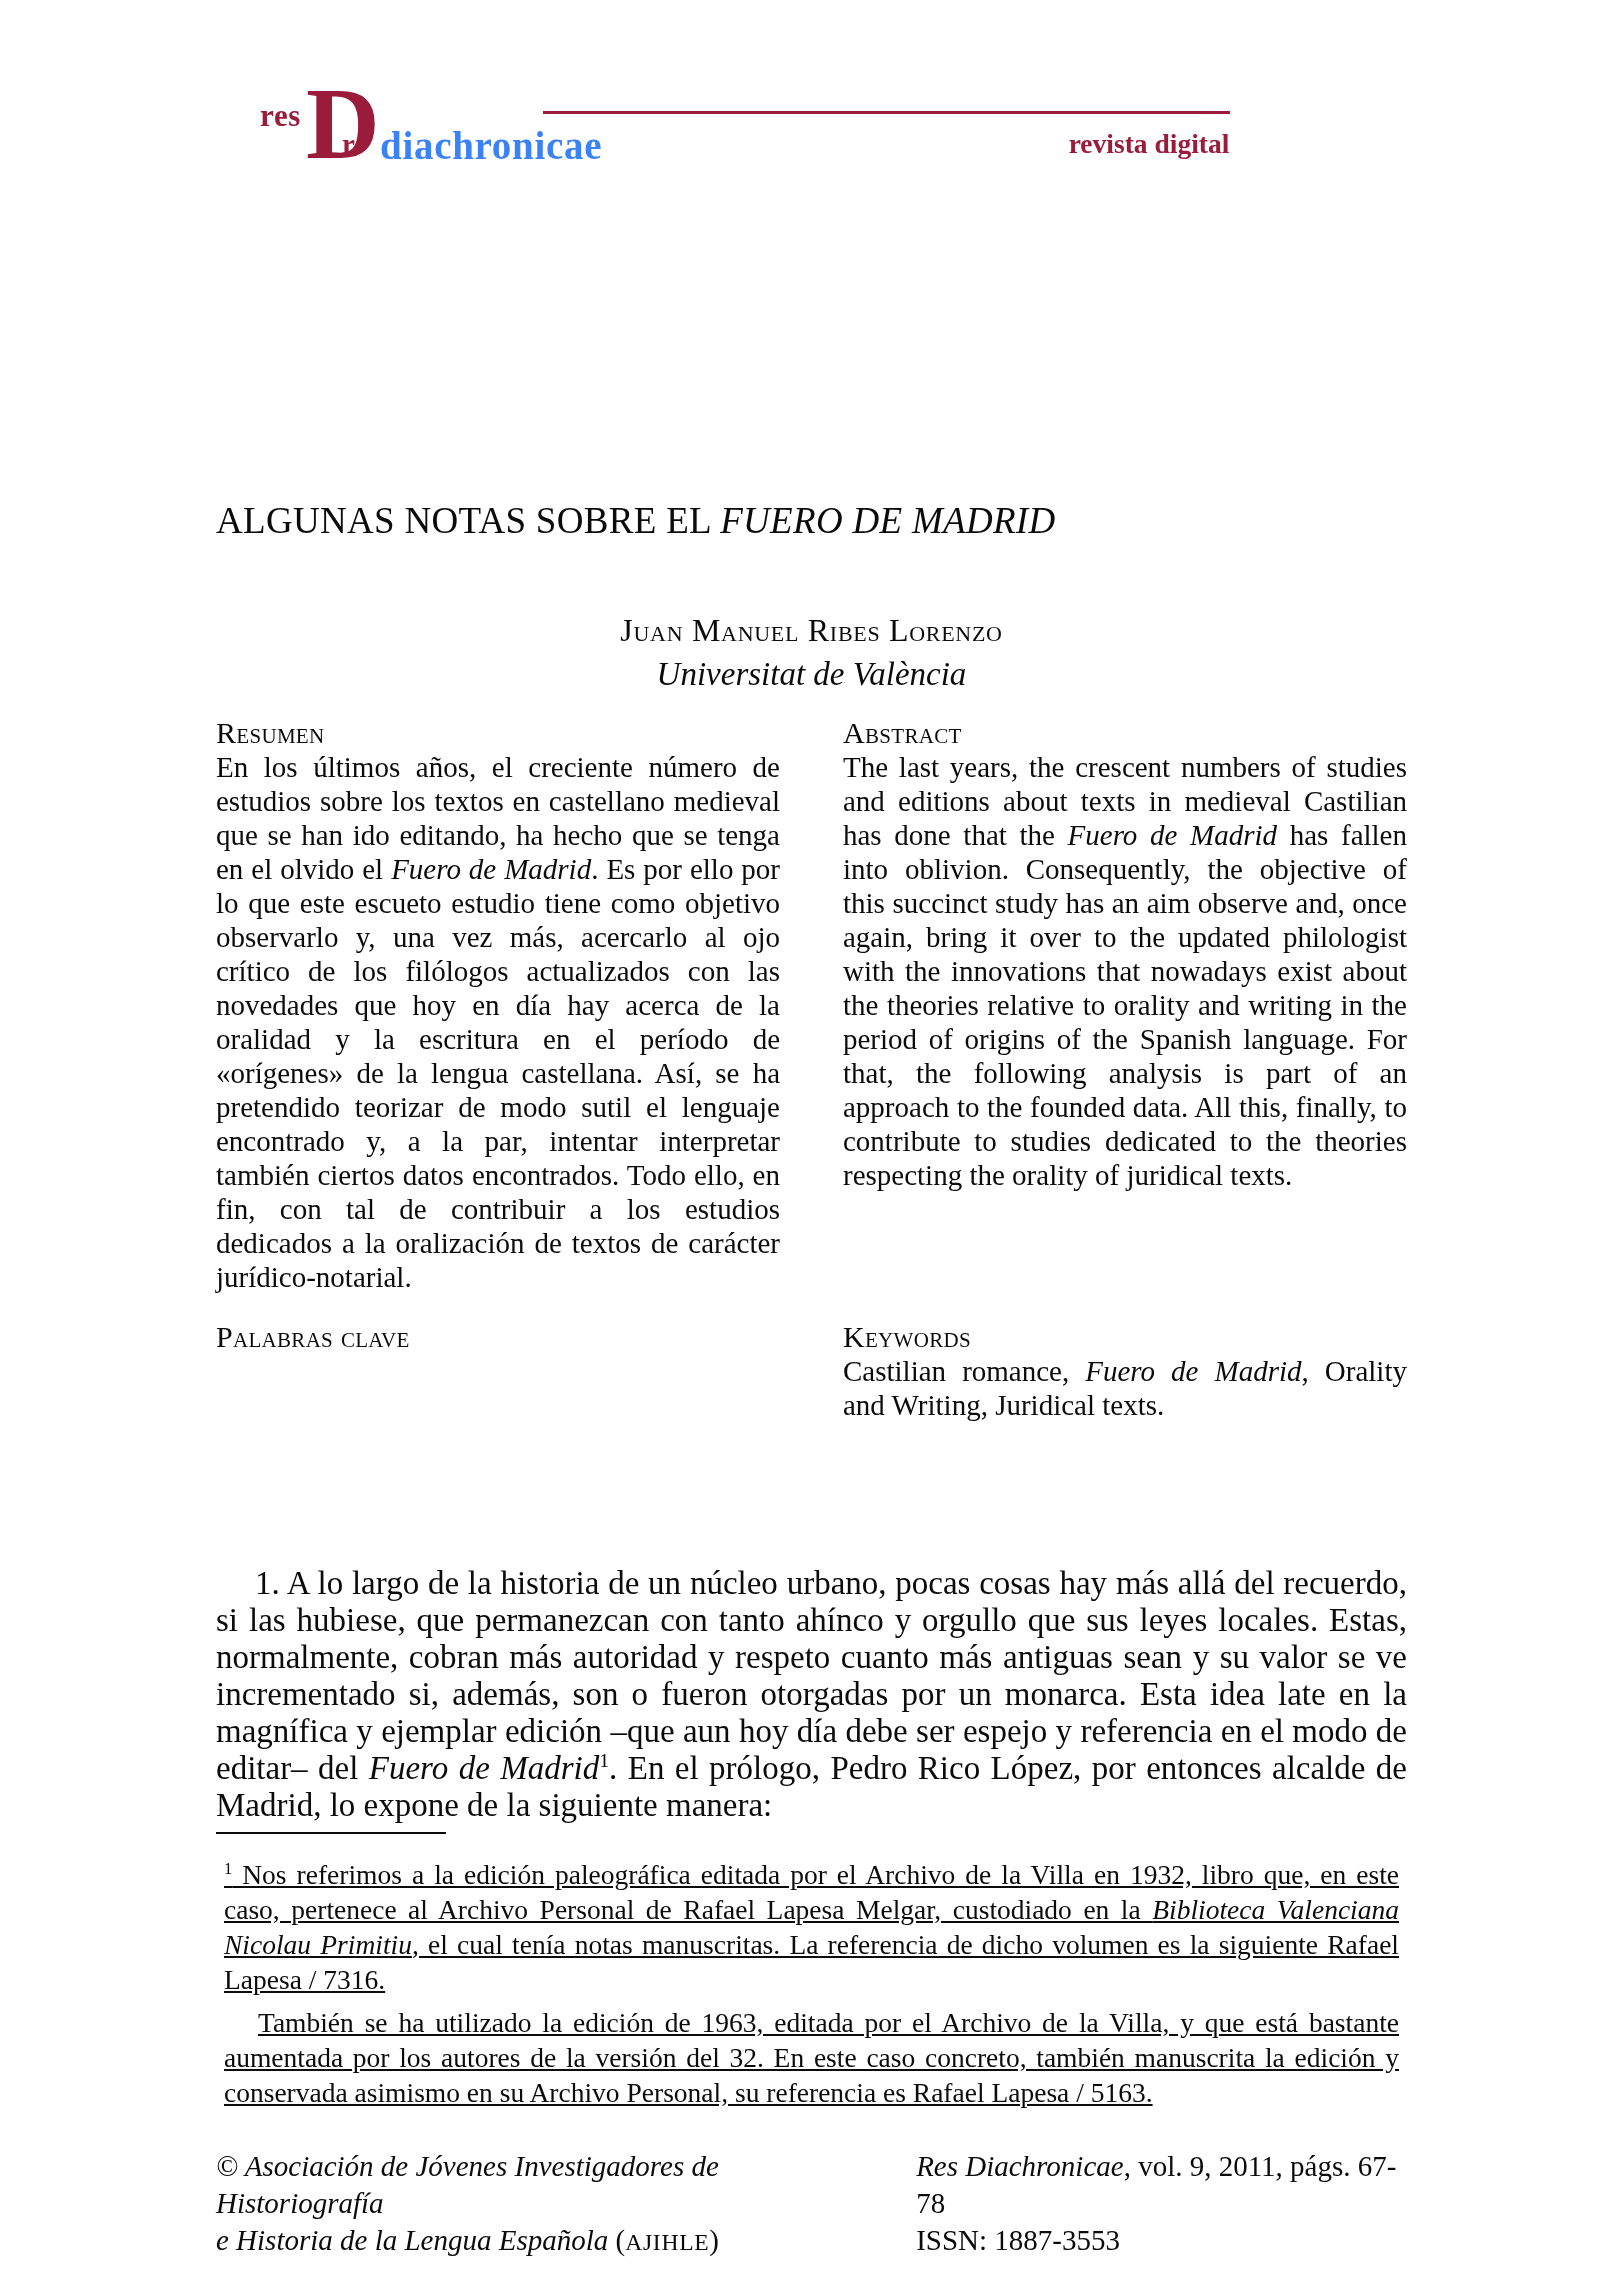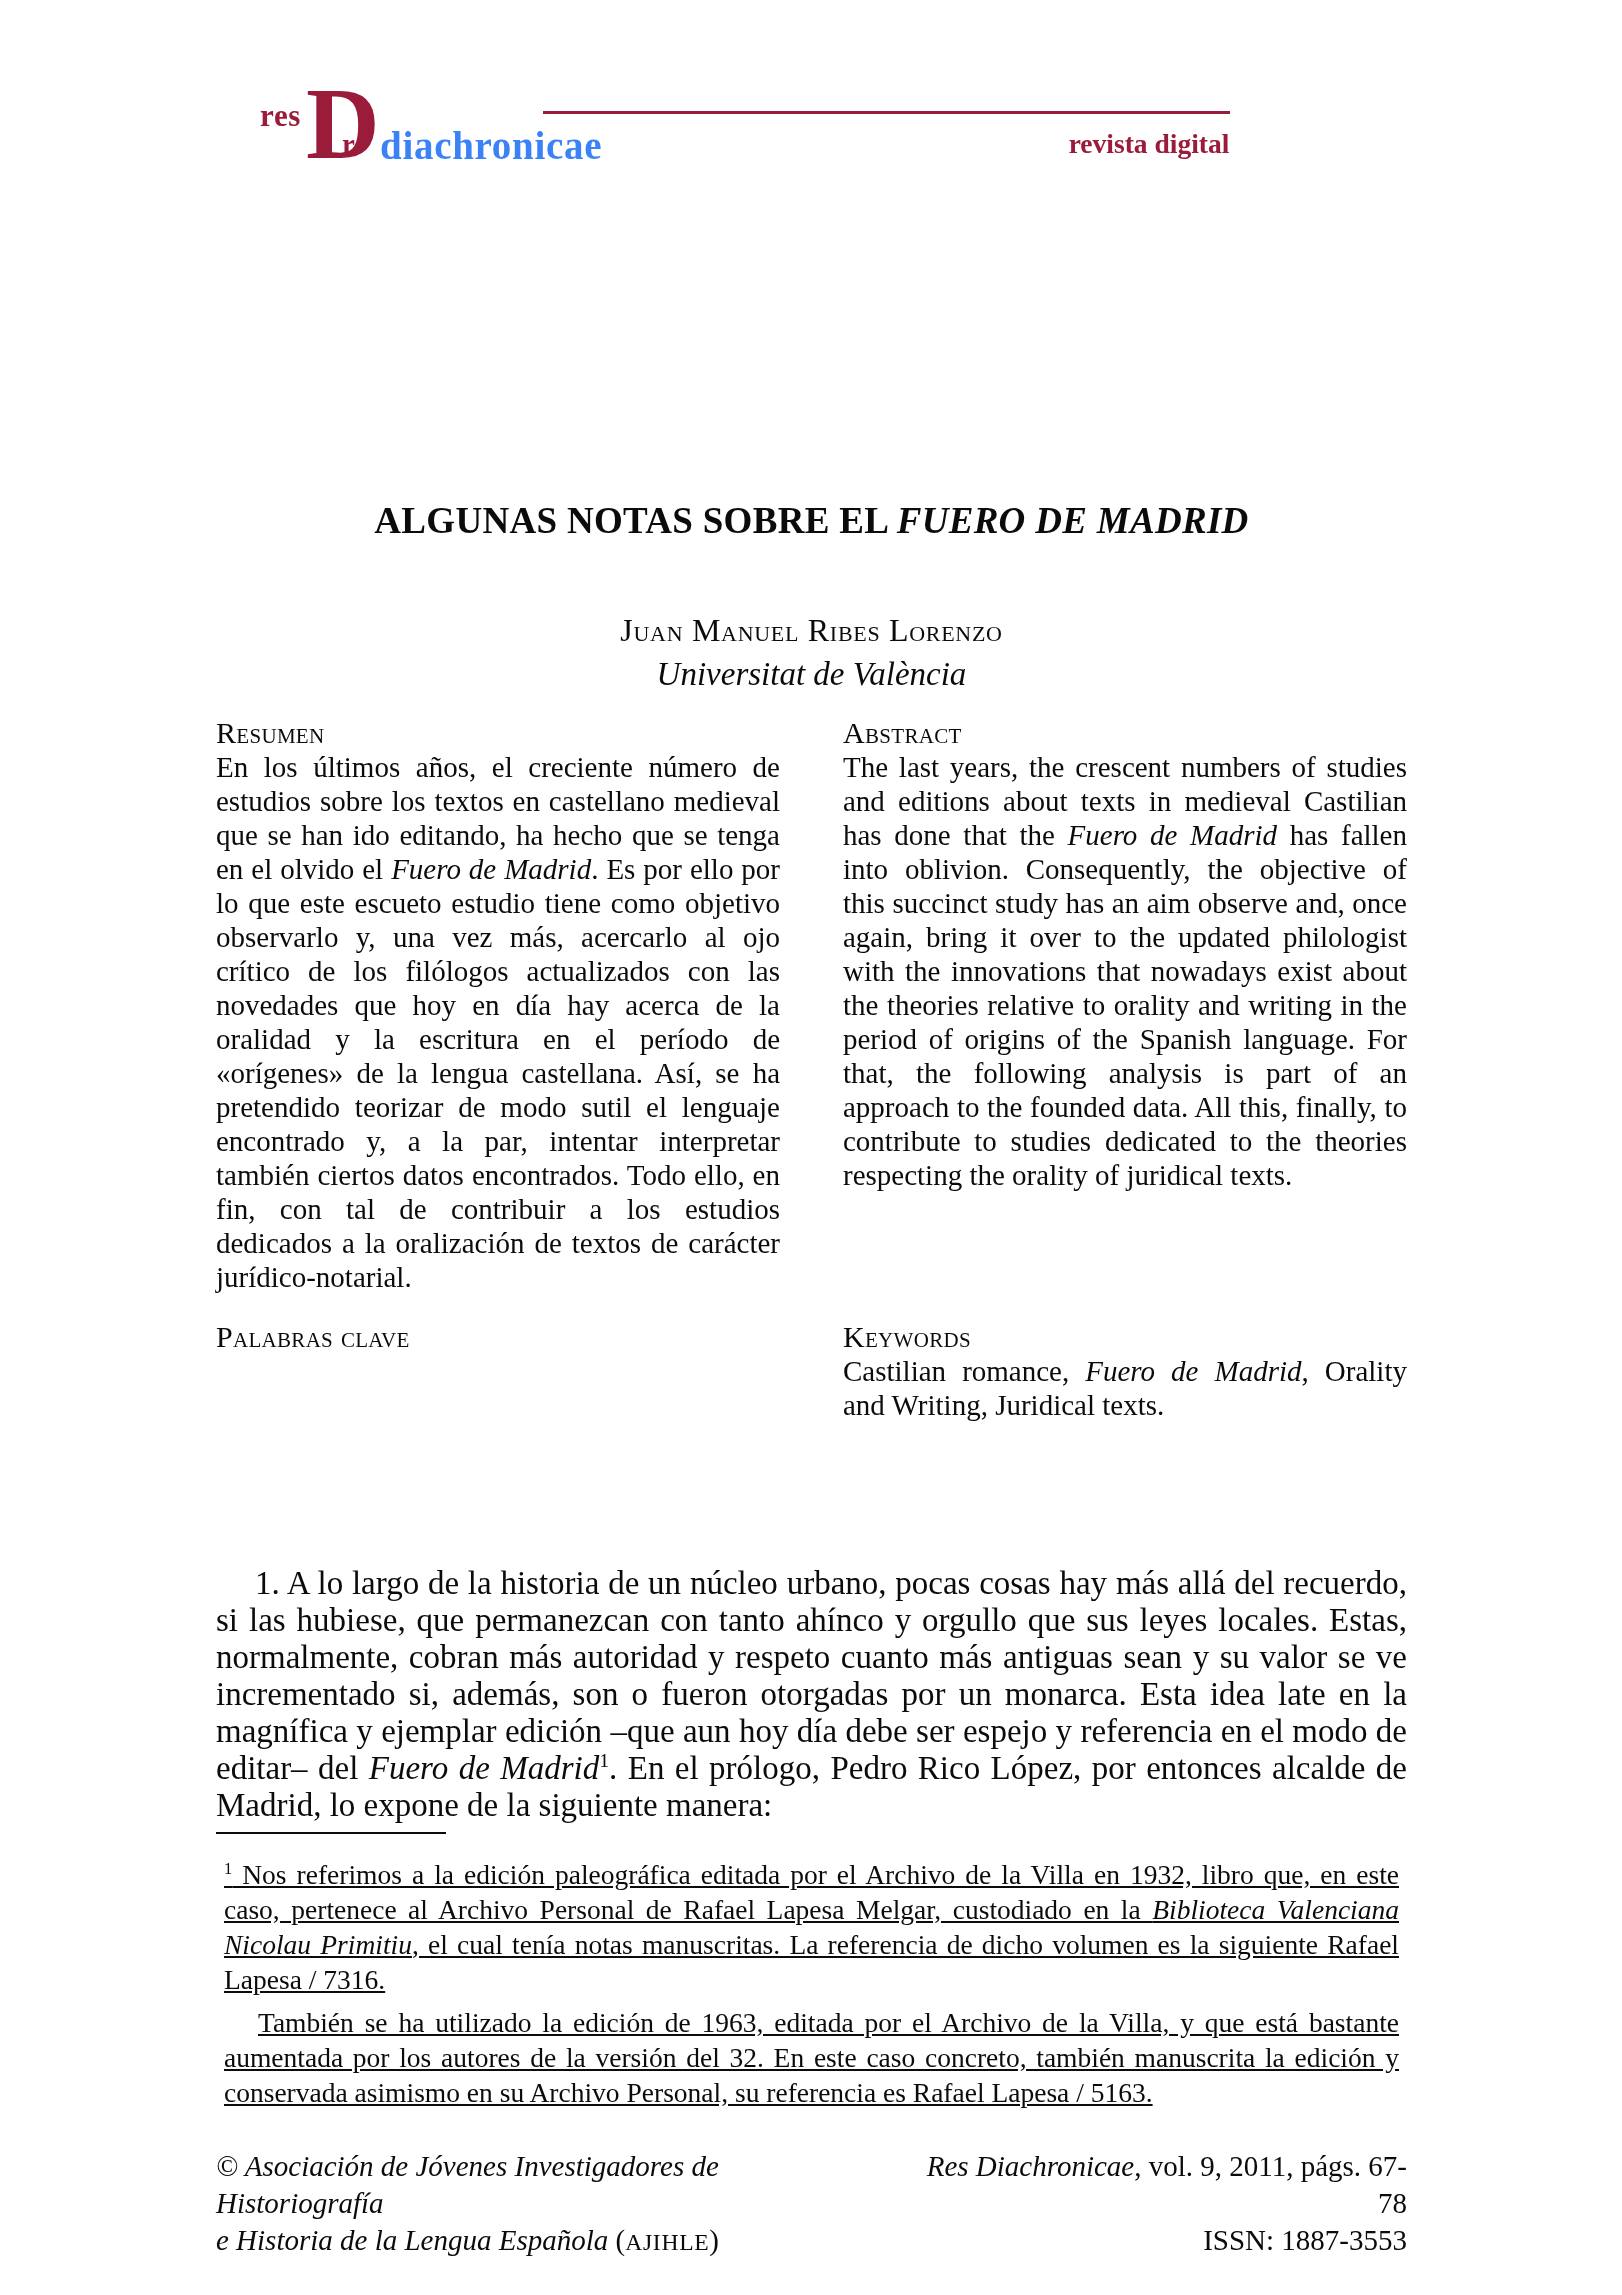--- a/index.html
+++ b/index.html
@@ -17,21 +17,21 @@
   
   .masthead{left:0;top:0;width:1622px;height:196px;}
   .logo-res{left:260px;top:98px;font-size:31px;font-weight:bold;color:#9b1b3a;letter-spacing:0.7px;}
   .logo-d{left:306px;top:73px;font-size:102px;line-height:1;font-weight:bold;color:#9b1b3a;}
   .logo-d-inner{left:342px;top:128px;font-size:29px;font-weight:bold;color:#9b1b3a;}
   .logo-word{left:380px;top:123px;font-size:39px;font-weight:bold;color:#3b82f6;letter-spacing:0.7px;}
   .mast-rule{left:543px;top:111px;width:687px;height:3.3px;background:#9b1b3a;}
   .mast-tagline{left:1067px;top:128px;width:164px;font-size:27.5px;font-weight:bold;color:#9b1b3a;text-align:center;}
 
   
-  .title{left:216px;top:499px;width:1191px;text-align:center;font-size:37px;font-weight:bold;letter-spacing:0.3px;}
+  .title{left:216px;top:499px;width:1191px;font-size:37px;font-weight:normal;letter-spacing:0.3px;}
   .author{left:216px;top:612px;width:1191px;text-align:center;font-size:32px;font-variant:small-caps;letter-spacing:0.7px;}
   .affiliation{left:216px;top:656px;width:1191px;text-align:center;font-size:33px;font-style:italic;}
 
   
   .cols{left:216px;width:1191px;display:flex;justify-content:space-between;}
   .cols-abstract{top:716px;}
   .cols-keywords{top:1320px;}
   .col{width:564px;font-size:29px;line-height:34px;text-align:justify;}
   .col-head{font-variant:small-caps;font-size:30px;letter-spacing:0.3px;text-align:left;}
 
@@ -41,21 +41,21 @@
   
   .fn-rule{left:216px;top:1832px;width:230px;height:2px;background:#0b0b0b;}
   .footnote{left:216px;top:1849px;width:1191px;font-size:27.5px;line-height:35px;text-align:justify;}
   .footnote p{margin:8px;text-decoration:underline;}
   .footnote p.fn2{text-indent:34px;}
   sup{font-size:60%;vertical-align:super;line-height:0;}
 
   
   .footer{left:216px;top:2148px;width:1191px;display:flex;justify-content:space-between;font-size:29px;line-height:37px;}
   .footer-left{font-style:italic;text-align:left;}
-  .footer-right{text-align:right;margin-left:47px;}
+  .footer-right{text-align:left;margin-left:47px;}
   .ajihle{font-style:normal;font-size:23.6px;letter-spacing:0.7px;}
   .roman{font-style:normal;}
 </style>
 </head>
 <body>
 
 <div class="page">
 
   <div class="abs masthead">
     <span class="abs logo-res">res</span>

